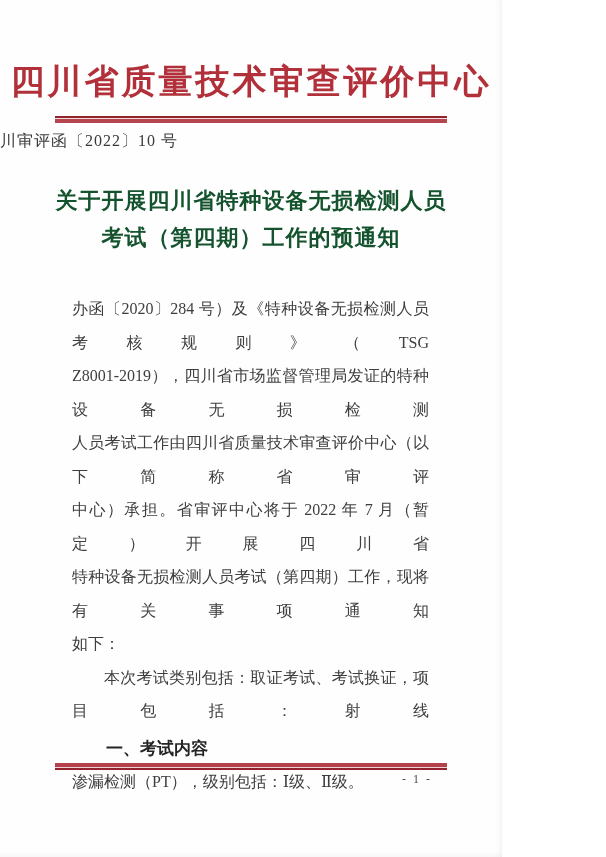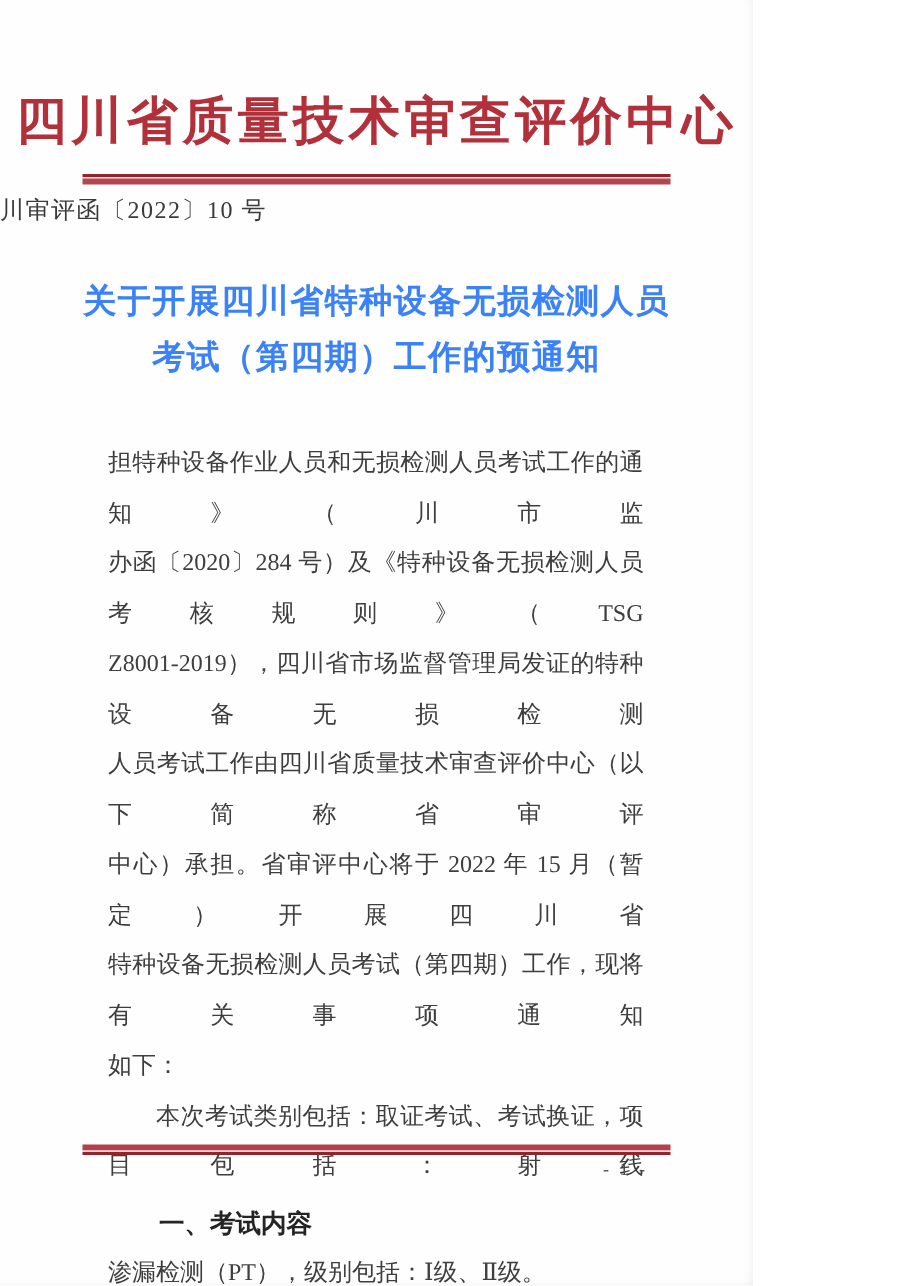--- a/index.html
+++ b/index.html
@@ -34,21 +34,21 @@
     color:#3a3a3a;
     line-height:22px;
     white-space:nowrap;
   }
   
   .notice-title{
     margin-top:30px;
     text-align:center;
     font-size:22px;
     font-weight:700;
-    color:#3b82f6;
+    color:#14532d;
     line-height:37px;
     letter-spacing:1px;
   }
   .notice-title div{white-space:nowrap;}
   
   .body{
     margin:36px 73px 0 72px;
     color:#3e3e3e;
     font-size:16px;
   }
@@ -93,25 +93,24 @@
   </div>
 
   <div class="doc-number">川审评函〔2022〕10 号</div>
 
   <div class="notice-title">
     <div>关于开展四川省特种设备无损检测人员</div>
     <div>考试（第四期）工作的预通知</div>
   </div>
 
   <div class="body">
-    <div class="line jy">担特种设备作业人员和无损检测人员考试工作的通知》（川市监</div>
     <div class="line jy">办函〔2020〕284 号）及《特种设备无损检测人员考核规则》（TSG</div>
     <div class="line jy">Z8001-2019），四川省市场监督管理局发证的特种设备无损检测</div>
     <div class="line jy">人员考试工作由四川省质量技术审查评价中心（以下简称省审评</div>
-    <div class="line jy">中心）承担。省审评中心将于 2022 年 15 月（暂定）开展四川省</div>
+    <div class="line jy">中心）承担。省审评中心将于 2022 年 7 月（暂定）开展四川省</div>
     <div class="line jy">特种设备无损检测人员考试（第四期）工作，现将有关事项通知</div>
     <div class="line">如下：</div>
     <div class="line ind jy">本次考试类别包括：取证考试、考试换证，项目包括：射线</div>
     <div class="line ind h">一、考试内容</div>
     <div class="line">渗漏检测（PT），级别包括：Ⅰ级、Ⅱ级。</div>
   </div>
 
   <div class="footer-rule">
     <div class="thick"></div>
     <div class="gap"></div>

